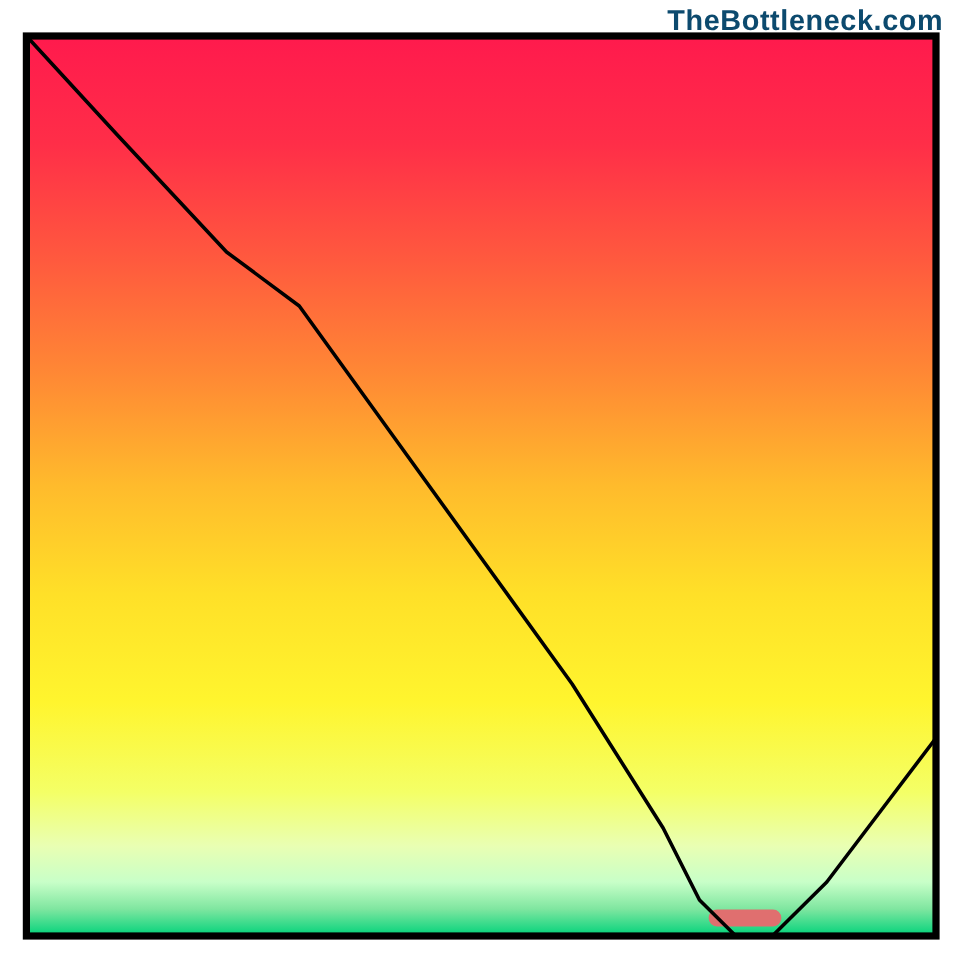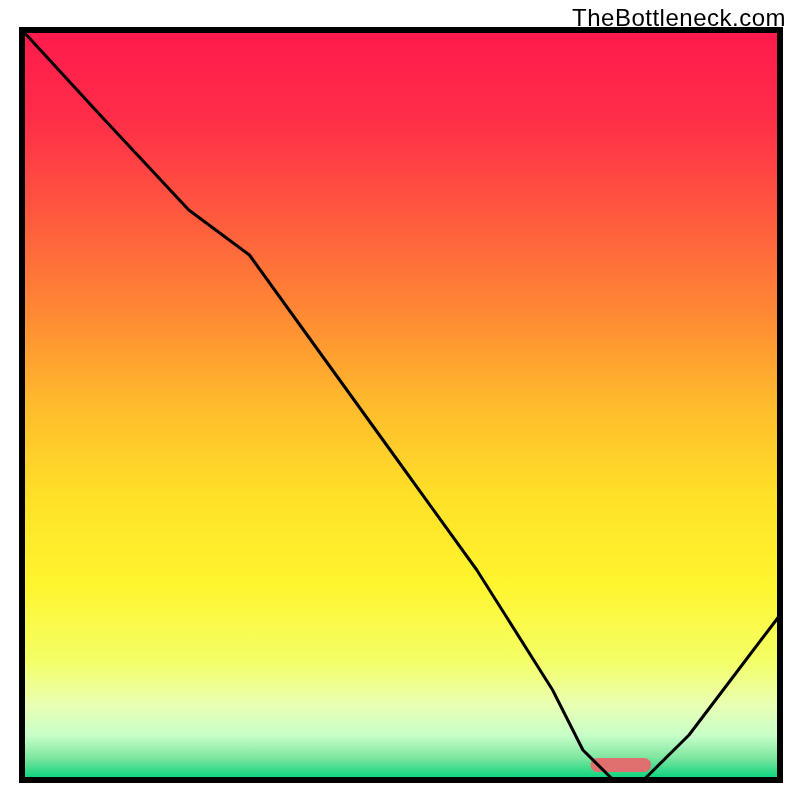--- a/index.html
+++ b/index.html
@@ -13,22 +13,22 @@
   .wrap {
     position: relative;
     width: 800px;
     height: 800px;
   }
   .watermark {
     position: absolute;
     top: 4px;
     right: 14px;
     font-size: 24px;
-    font-weight: normal;
-    color: #000000;
+    font-weight: bold;
+    color: #0c4a6e;
     letter-spacing: 0.5px;
   }
   svg {
     display: block;
   }
 </style>
 </head>
 <body>
 <div class="wrap">
   <div class="watermark">TheBottleneck.com</div>

